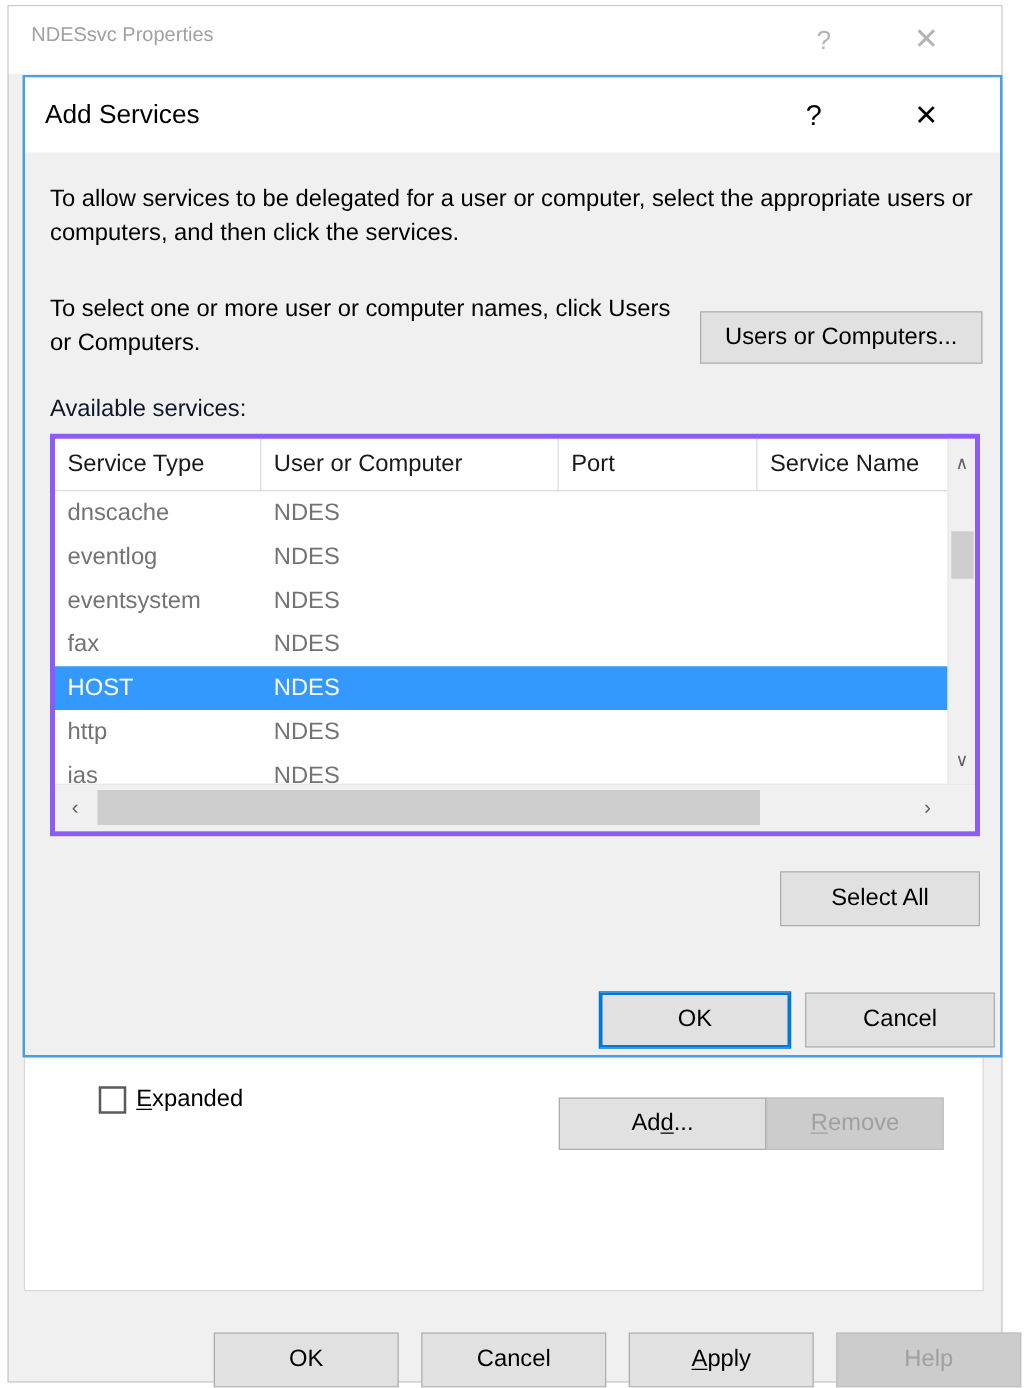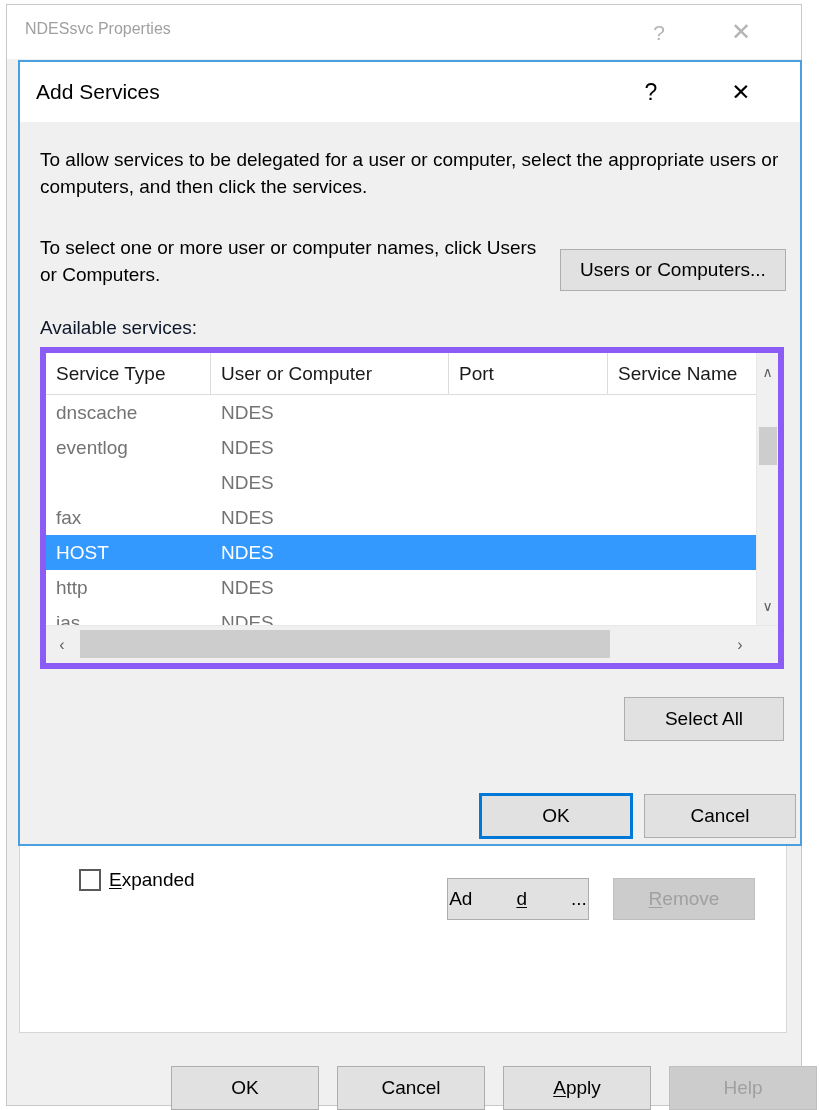--- a/index.html
+++ b/index.html
@@ -120,23 +120,22 @@
   .btn.focused {
     border: 2px solid #0078d7;
     outline: 1px solid #0078d7;
   }
   u { text-underline-offset: 2px; }
 
   .add-button {
     position: absolute;
     left: 440px;
     top: 807px;
-    width: 142px;
+    width: 166px;
     height: 42px;
-    gap: 44px;
   }
   .remove-button {
     position: absolute;
     left: 606px;
     top: 807px;
     width: 142px;
     height: 42px;
   }
 
   .parent-footer-buttons {
@@ -240,21 +239,21 @@
   }
 
   
   .listview {
     position: absolute;
     left: 20px;
     top: 225px;
     width: 744px;
     height: 322px;
     background: #ffffff;
-    border: 6px solid #8b5cf6;
+    border: 4px solid #8b5cf6;
     box-sizing: border-box;
     overflow: hidden;
   }
   .lv-header {
     position: absolute;
     left: 0; top: 0;
     width: 100%;
     height: 42px;
     background: #ffffff;
     border-bottom: 1px solid #dcdcdc;
@@ -474,20 +473,21 @@
           <div class="lv-cell lv-cell-2"></div>
           <div class="lv-cell lv-cell-3"></div>
         </div>
         <div class="lv-row">
           <div class="lv-cell lv-cell-0">eventlog</div>
           <div class="lv-cell lv-cell-1">NDES</div>
           <div class="lv-cell lv-cell-2"></div>
           <div class="lv-cell lv-cell-3"></div>
         </div>
         <div class="lv-row">
+          <div class="lv-cell lv-cell-0">eventsystem</div>
           <div class="lv-cell lv-cell-1">NDES</div>
           <div class="lv-cell lv-cell-2"></div>
           <div class="lv-cell lv-cell-3"></div>
         </div>
         <div class="lv-row">
           <div class="lv-cell lv-cell-0">fax</div>
           <div class="lv-cell lv-cell-1">NDES</div>
           <div class="lv-cell lv-cell-2"></div>
           <div class="lv-cell lv-cell-3"></div>
         </div>

